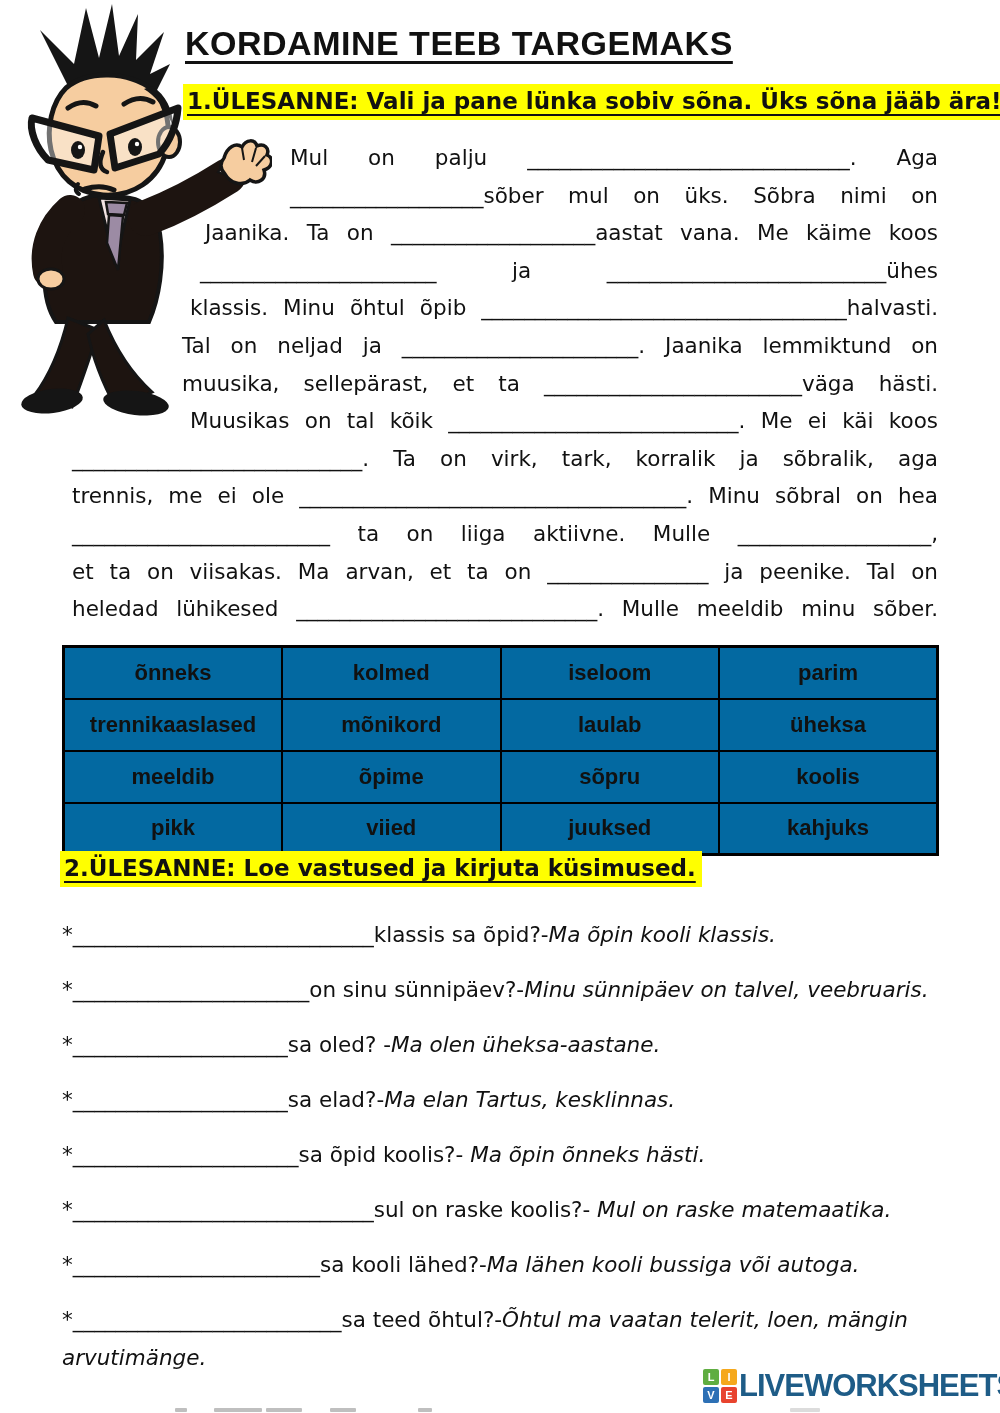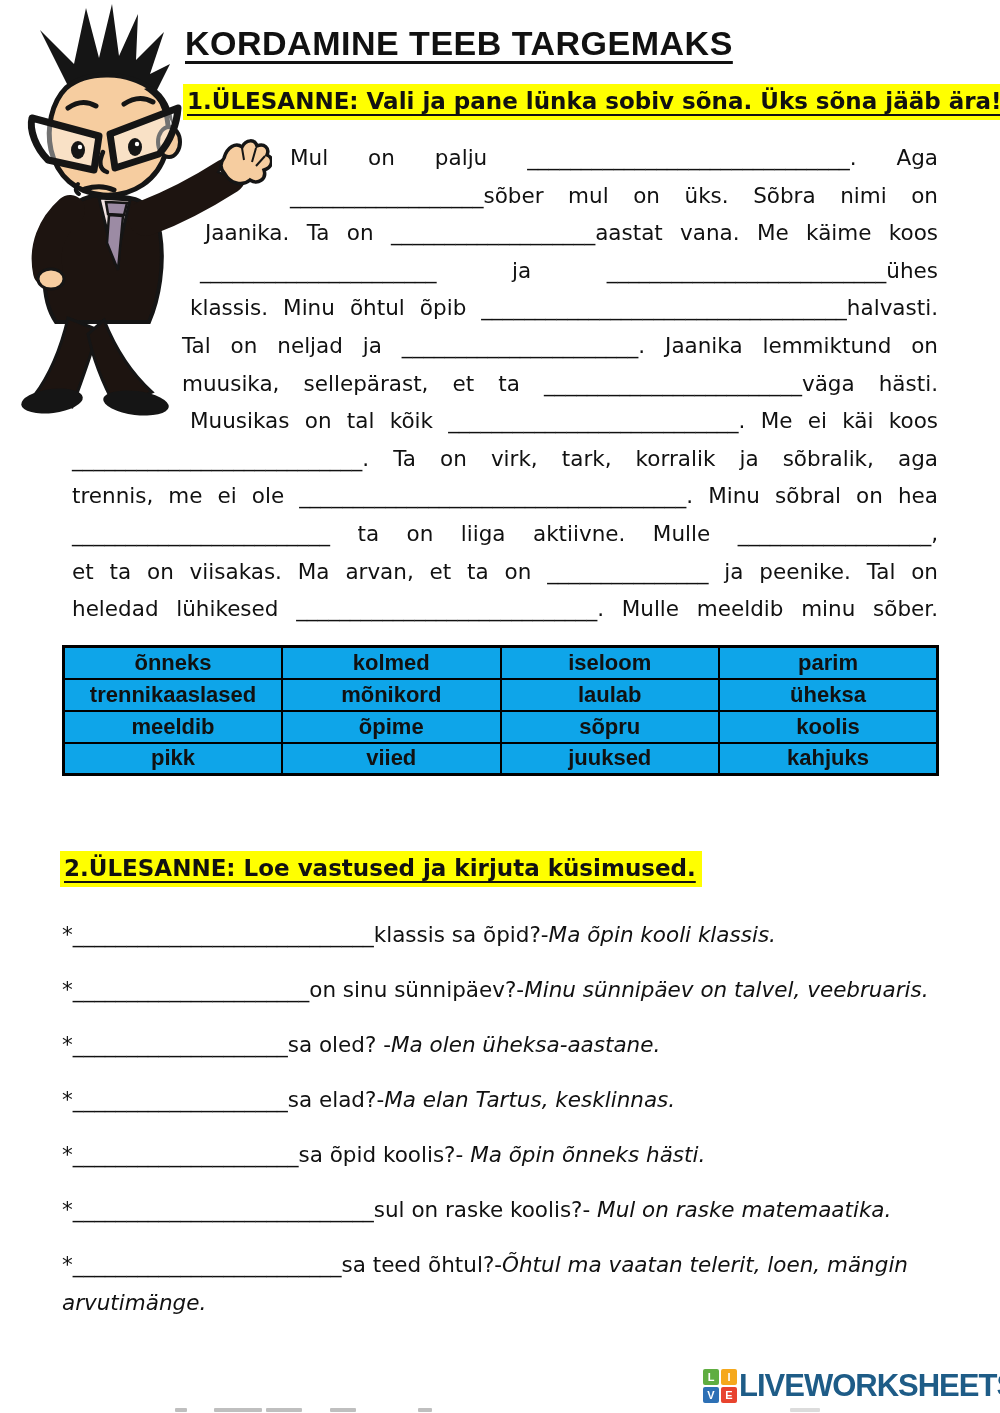--- a/index.html
+++ b/index.html
@@ -48,22 +48,22 @@
   .ind-e { margin-left:120px; }
   .ind-0 { margin-left:10px; }
   
   .word-bank {
     position:absolute; left:62px; top:645px; width:877px;
     border-collapse:collapse;
     table-layout:fixed;
   }
   .word-bank td {
     border:2px solid #000;
-    background:#0ea5e9;
-    height:32px;
+    background:#0369a1;
+    height:52px;
     text-align:center; vertical-align:middle;
     font-family:"Liberation Sans", sans-serif;
     font-size:22px; font-weight:bold;
   }
   .word-bank { border:3px solid #000; }
   
   .ex2-list {
     position:absolute; left:62px; top:916px; width:888px;
     font-size:21.5px; line-height:38px;
   }
@@ -204,20 +204,21 @@
 
   <div class="ex-heading ex2-heading">2.ÜLESANNE: Loe vastused ja kirjuta küsimused.</div>
 
   <div class="ex2-list">
     <div class="q-item"><span>*</span><span>____________________________</span><span>klassis sa õpid?-</span><span class="answer">Ma õpin kooli klassis.</span></div>
     <div class="q-item"><span>*</span><span>______________________</span><span>on sinu sünnipäev?-</span><span class="answer">Minu sünnipäev on talvel, veebruaris.</span></div>
     <div class="q-item"><span>*</span><span>____________________</span><span>sa oled? -</span><span class="answer">Ma olen üheksa-aastane.</span></div>
     <div class="q-item"><span>*</span><span>____________________</span><span>sa elad?-</span><span class="answer">Ma elan Tartus, kesklinnas.</span></div>
     <div class="q-item"><span>*</span><span>_____________________</span><span>sa õpid koolis?- </span><span class="answer">Ma õpin õnneks hästi.</span></div>
     <div class="q-item"><span>*</span><span>____________________________</span><span>sul on raske koolis?- </span><span class="answer">Mul on raske matemaatika.</span></div>
+    <div class="q-item"><span>*</span><span>_______________________</span><span>sa kooli lähed?-</span><span class="answer">Ma lähen kooli bussiga või autoga.</span></div>
     <div class="q-item"><span>*</span><span>_________________________</span><span>sa teed õhtul?-</span><span class="answer">Õhtul ma vaatan telerit, loen, mängin arvutimänge.</span></div>
   </div>
 
   <div class="lw-logo">
     <div class="lw-squares">
       <div class="lw-sq" style="background:#5FAD41">L</div>
       <div class="lw-sq" style="background:#F5A81C">I</div>
       <div class="lw-sq" style="background:#2D70B5">V</div>
       <div class="lw-sq" style="background:#E8432E">E</div>
     </div>

